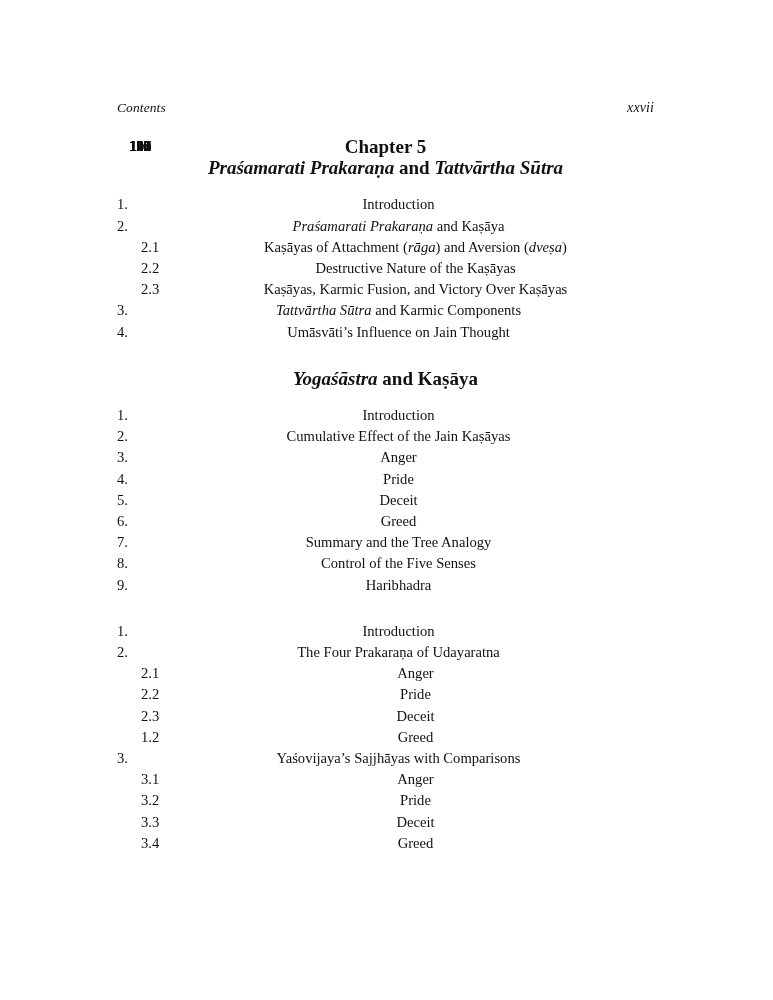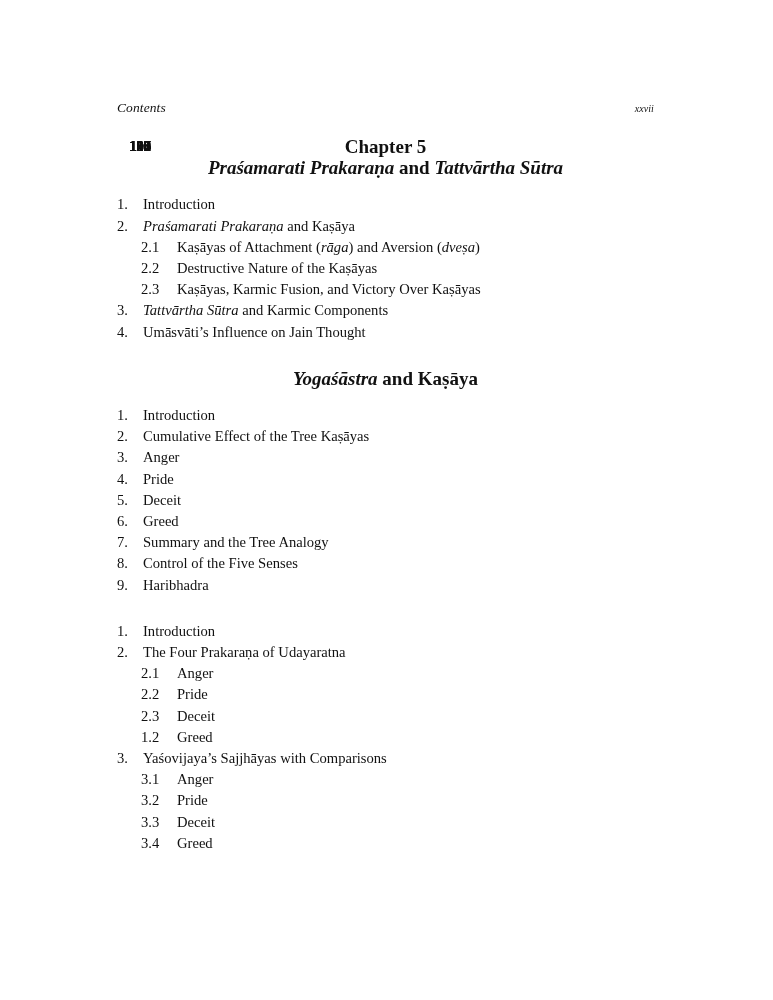--- a/index.html
+++ b/index.html
@@ -30,21 +30,21 @@
     top: 100px;
     width: 537px;
     display: flex;
     justify-content: space-between;
     align-items: baseline;
     font-style: italic;
     font-size: 13.5px;
     letter-spacing: 0.1px;
   }
   .running-head .folio {
-    font-size: 10px;
+    font-size: 14px;
   }
 
   
   .content {
     position: absolute;
     left: 117px;
     top: 136px;
     width: 537px;
   }
 
@@ -86,20 +86,21 @@
     line-height: 21.2px;
     white-space: nowrap;
   }
   .entry .num {
     flex: 0 0 auto;
     width: 26px;
   }
   .entry .label {
     flex: 1 1 auto;
     overflow: hidden;
+    text-align: center;
   }
   .entry .page {
     flex: 0 0 auto;
     text-align: right;
     width: 34px;
   }
   .entry.level-2 {
     padding-left: 24px;
   }
   .entry.level-2 .num {
@@ -168,21 +169,21 @@
           <span class="chap-title"><i>Yogaśāstra</i> and Kaṣāya</span>
         </div>
         <ul class="toc-list toc-block">
           <li class="entry level-1">
             <span class="num">1.</span>
             <span class="label">Introduction</span>
             <span class="page">95</span>
           </li>
           <li class="entry level-1">
             <span class="num">2.</span>
-            <span class="label">Cumulative Effect of the Tree Kaṣāyas</span>
+            <span class="label">Cumulative Effect of the Jain Kaṣāyas</span>
             <span class="page">96</span>
           </li>
           <li class="entry level-1">
             <span class="num">3.</span>
             <span class="label">Anger</span>
             <span class="page">98</span>
           </li>
           <li class="entry level-1">
             <span class="num">4.</span>
             <span class="label">Pride</span>

